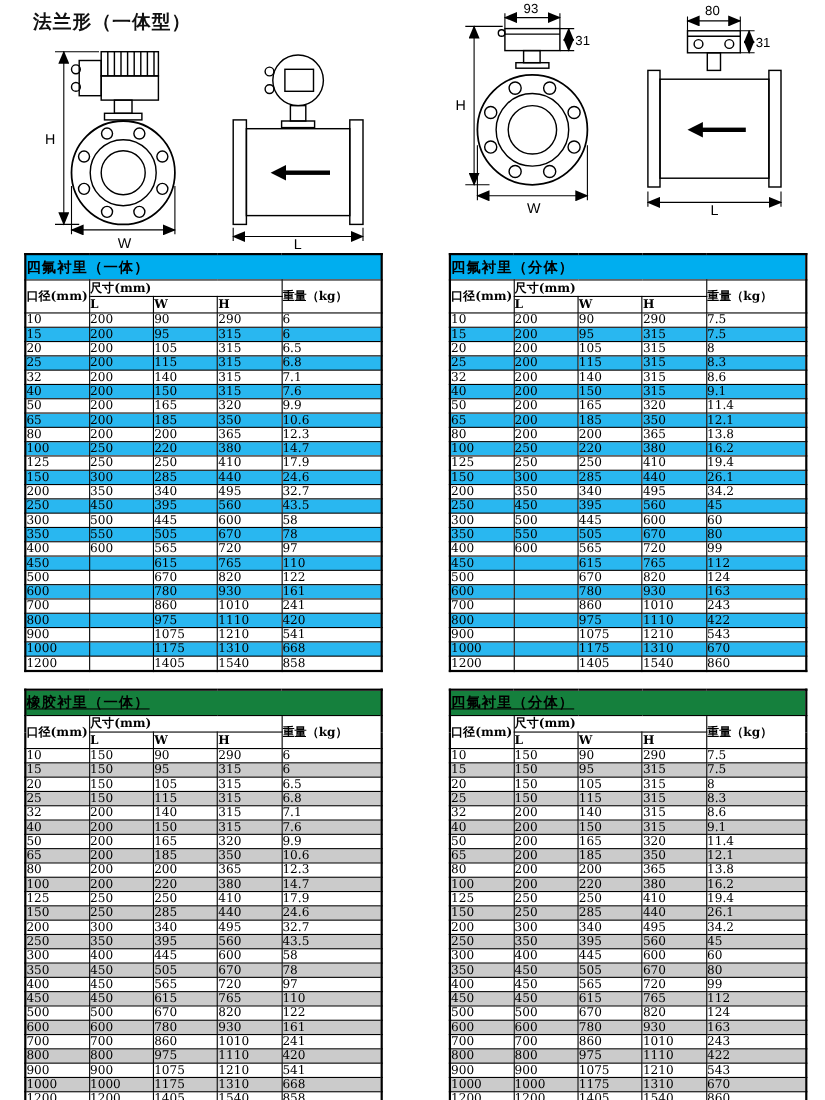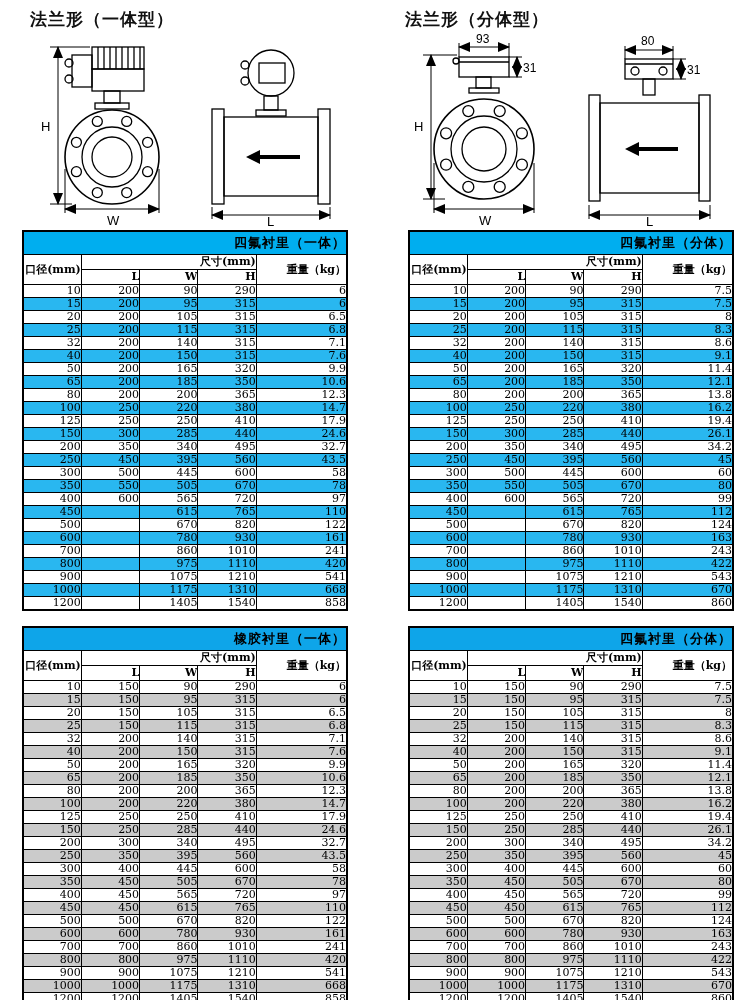--- a/index.html
+++ b/index.html
@@ -26,41 +26,41 @@
     grid-template-columns:326px 326px;
     column-gap:60px;
     row-gap:15px;
     padding:2px 16px 6px 22px;
   }
   table.spec-table {
     width:326px;
     border-collapse:collapse;
     border:2px solid #000;
     table-layout:fixed;
-    text-align:right;
+    text-align:left;
     font-family:"DejaVu Serif","Liberation Serif",serif;
     font-size:11px;
   }
   table.spec-table td {
     border:1px solid #000;
     height:13px; line-height:12px;
     padding:0;
     overflow:hidden;
     white-space:nowrap;
   }
   tr.title-row td {
     height:22px; line-height:22px;
     font-size:13px; font-weight:bold;
     font-family:"Liberation Sans",sans-serif;
     letter-spacing:1px;
   }
   tr.hdr td { font-weight:bold; height:14px; line-height:14px; font-size:11px; }
   .theme-blue tr.title-row td { background:#00AEEF; }
   .theme-blue tbody tr:nth-child(even) td { background:#29B7F0; }
-  .theme-gray tr.title-row td { background:#0ea5e9; }
+  .theme-gray tr.title-row td { background:#15803d;text-decoration:underline; }
   .theme-gray tbody tr:nth-child(even) td { background:#CBCBCB; }
 </style>
 </head>
 <body>
 
 <div class="diagrams">
 
   <div class="diagram-half">
     <div class="section-title">法兰形（一体型）</div>
     <svg class="diagram-svg" width="375" height="196" viewBox="0 0 375 196">
@@ -141,21 +141,20 @@
           <line x1="212" y1="176" x2="212" y2="188"></line>
           <line x1="330" y1="176" x2="330" y2="188"></line>
           <line x1="212" y1="184" x2="330" y2="184" marker-start="url(#arr1)" marker-end="url(#arr1)"></line>
         </g>
         <text class="dim-label" x="267" y="195" stroke="none" fill="#000">L</text>
       </g>
     </svg>
   </div>
 
   <div class="diagram-half">
-    <div class="section-title">法兰形（分体型）</div>
     <svg class="diagram-svg" width="375" height="196" viewBox="0 0 375 196">
       <defs>
         <marker id="arr2" markerWidth="12" markerHeight="10" refX="11" refY="5" orient="auto-start-reverse" markerUnits="userSpaceOnUse">
           <path d="M0,0 L12,5 L0,10 z" fill="#000"></path>
         </marker>
       </defs>
 
       <g fill="none" stroke="#000" stroke-width="1.3">
         <g>
           <rect x="84" y="26" width="50" height="20"></rect>

